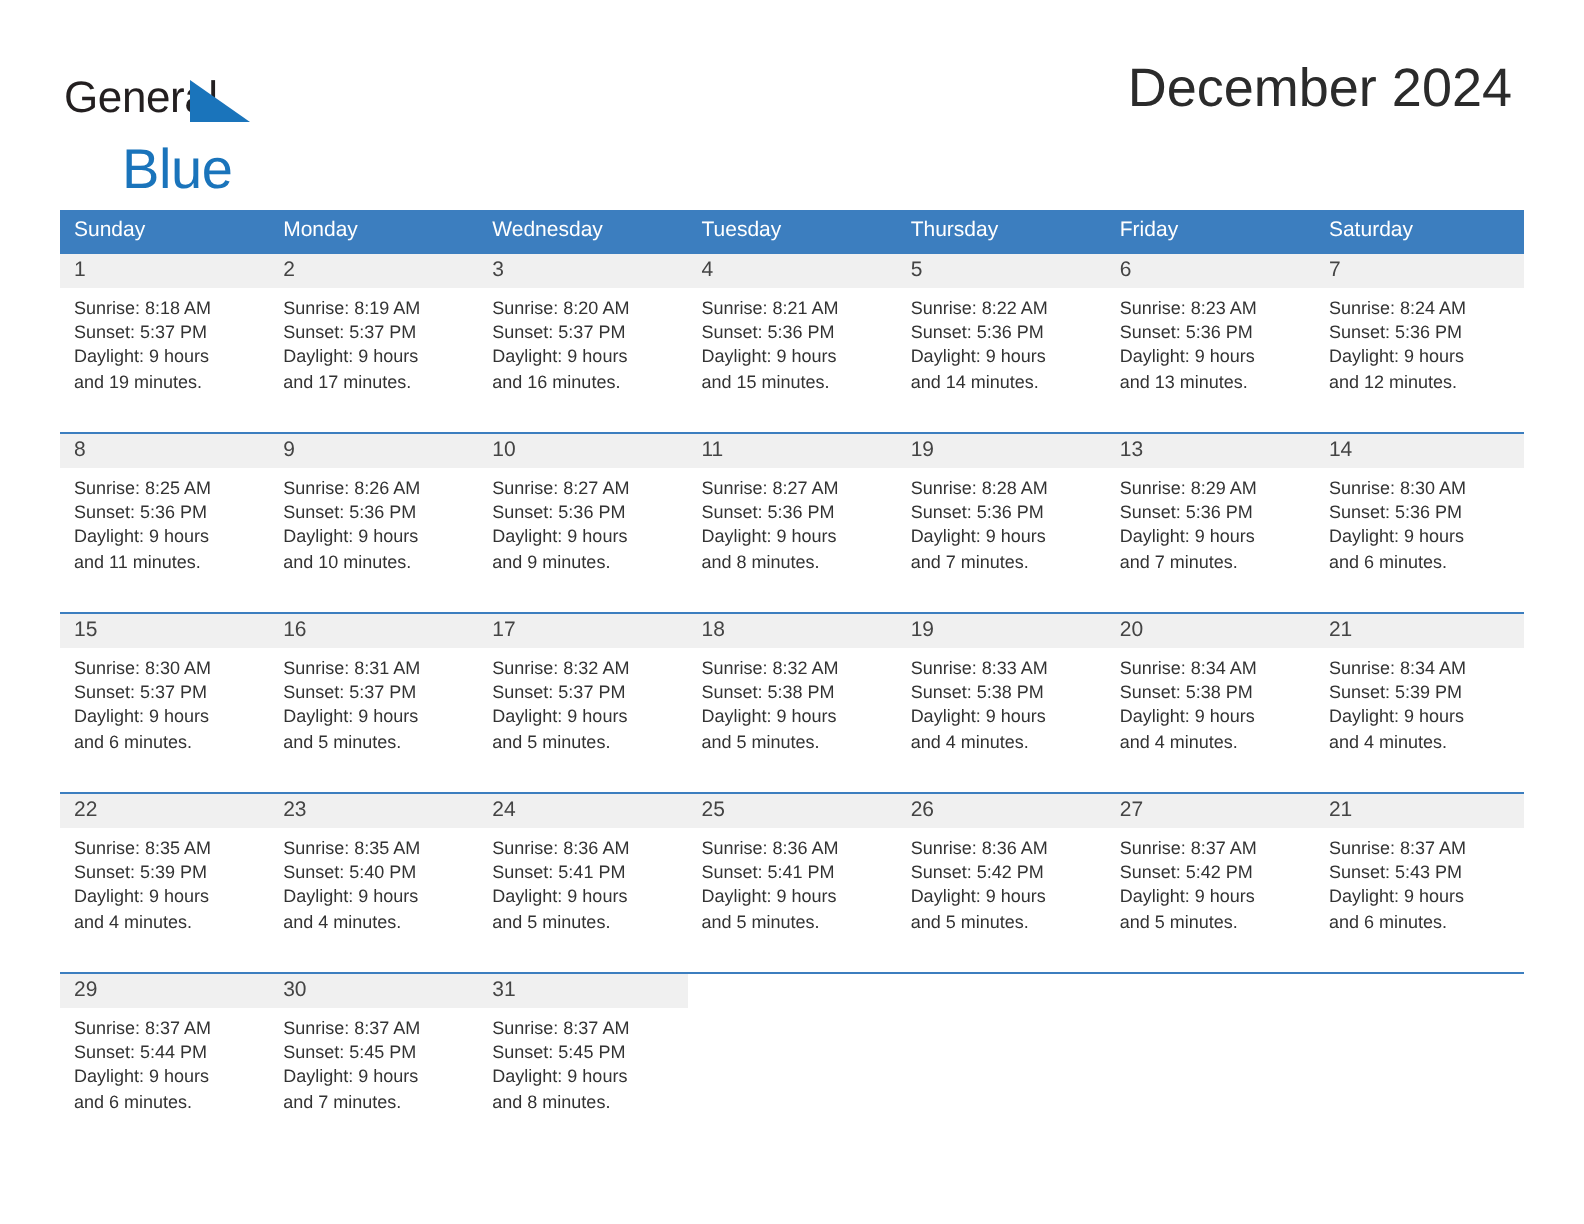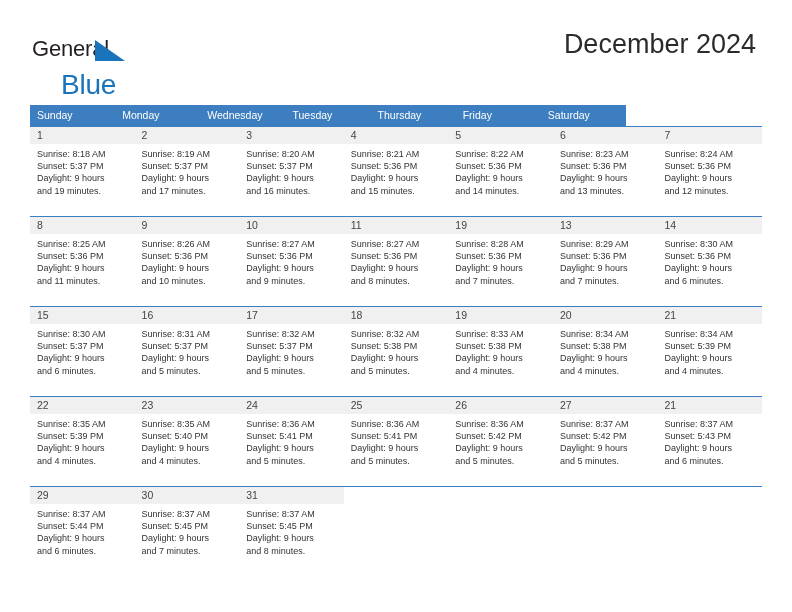--- a/index.html
+++ b/index.html
@@ -80,21 +80,21 @@
 
   
   .calendar {
     position: absolute;
     left: 30px;
     top: 105px;
     width: 732px;
   }
   .weekday-row {
     display: flex;
-    width: 596px;
+    width: 732px;
     height: 21px;
     background: #3c7ebf;
   }
   .weekday {
     flex: 1 1 0;
     color: #ffffff;
     font-size: 10.5px;
     line-height: 21px;
     padding-left: 7px;
     white-space: nowrap;

